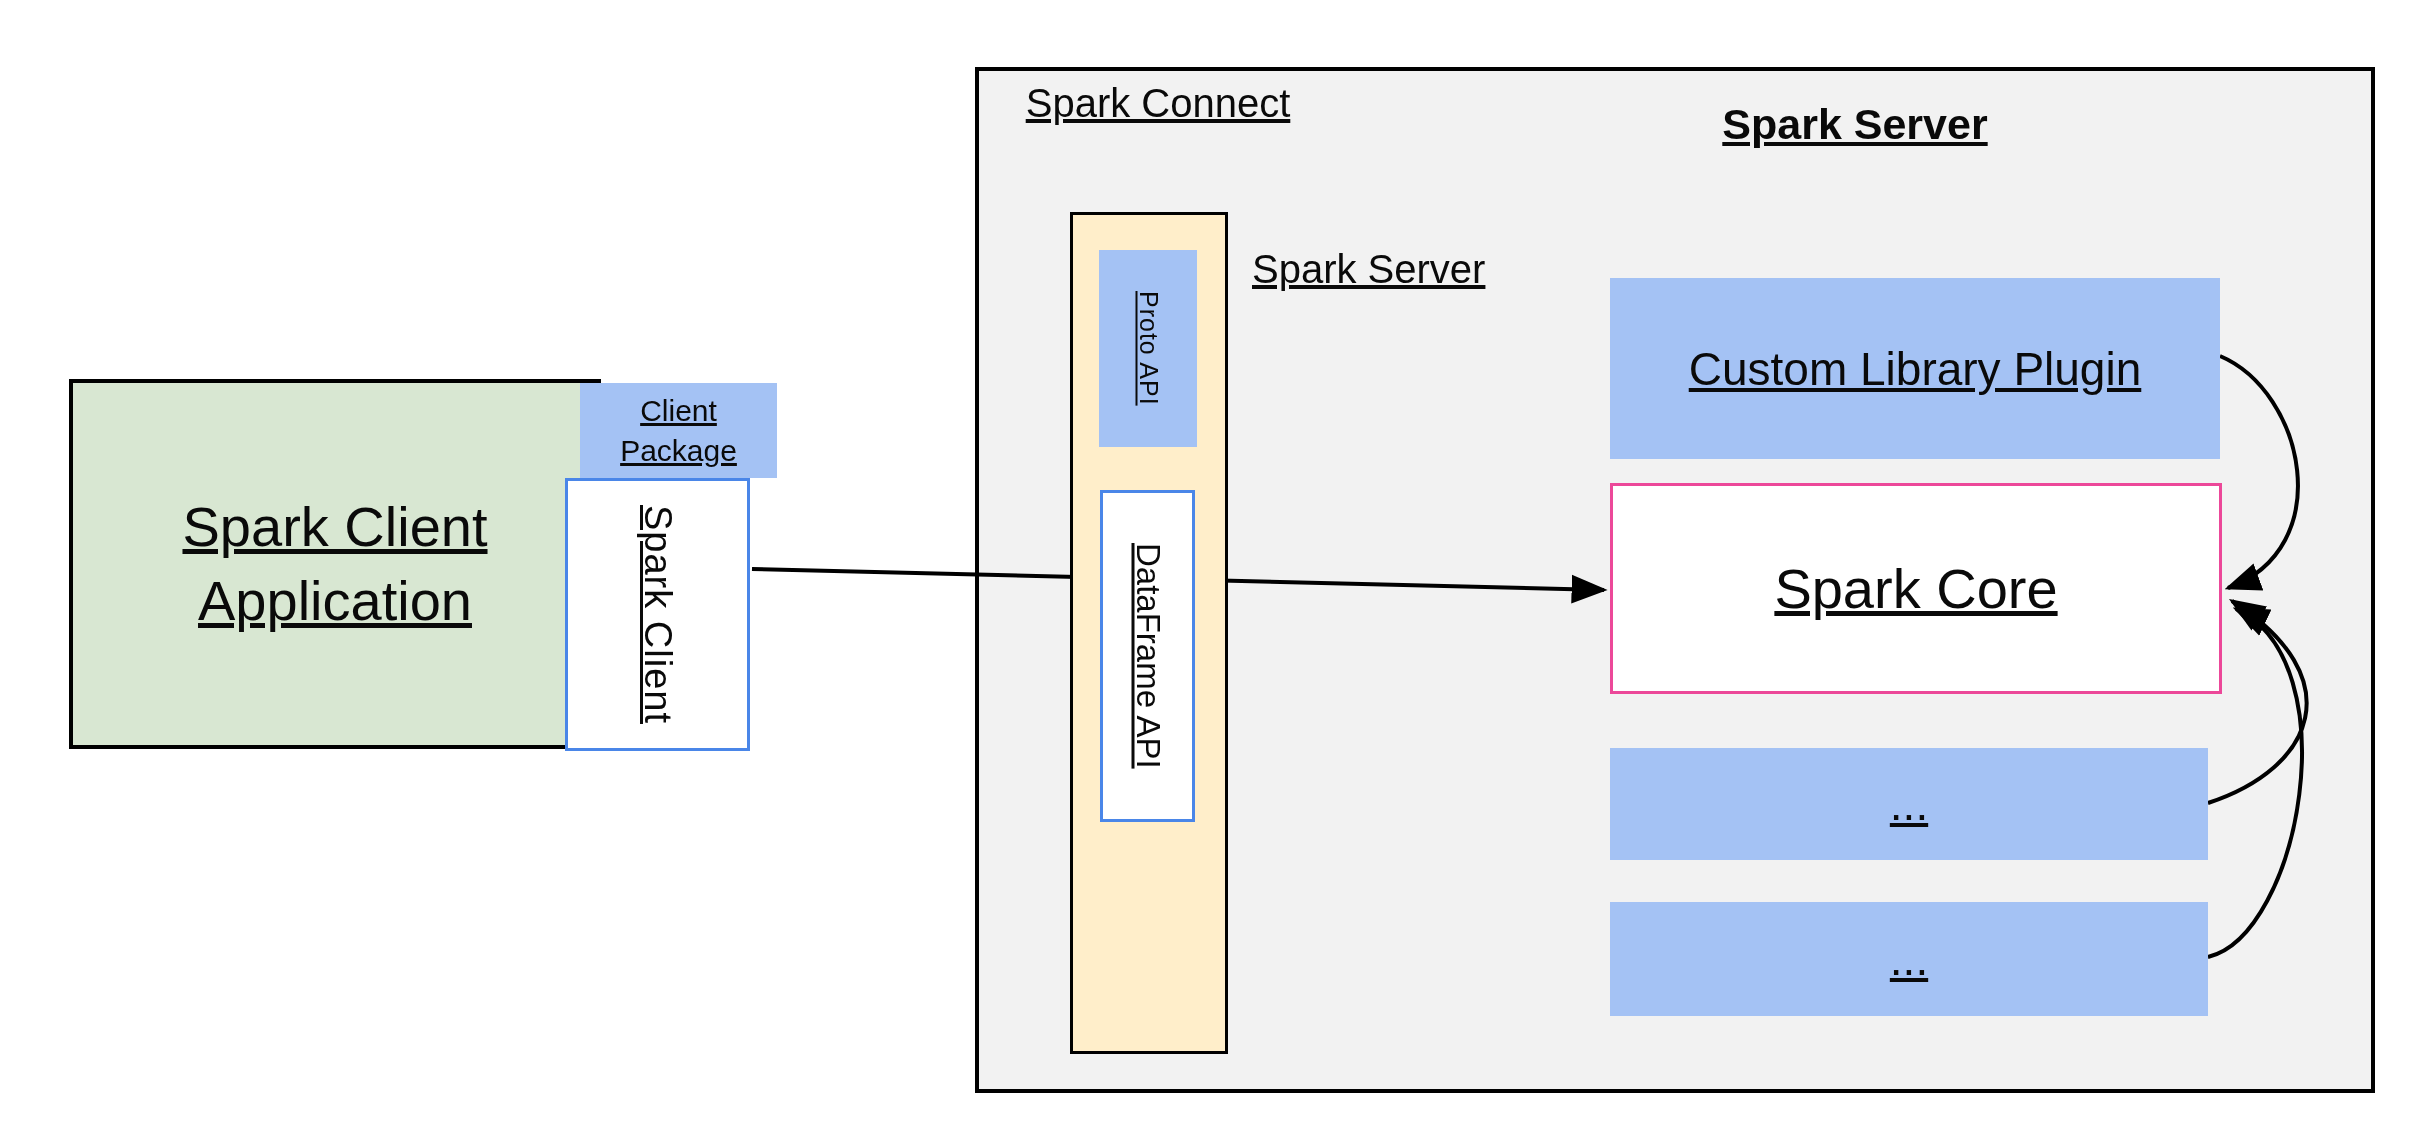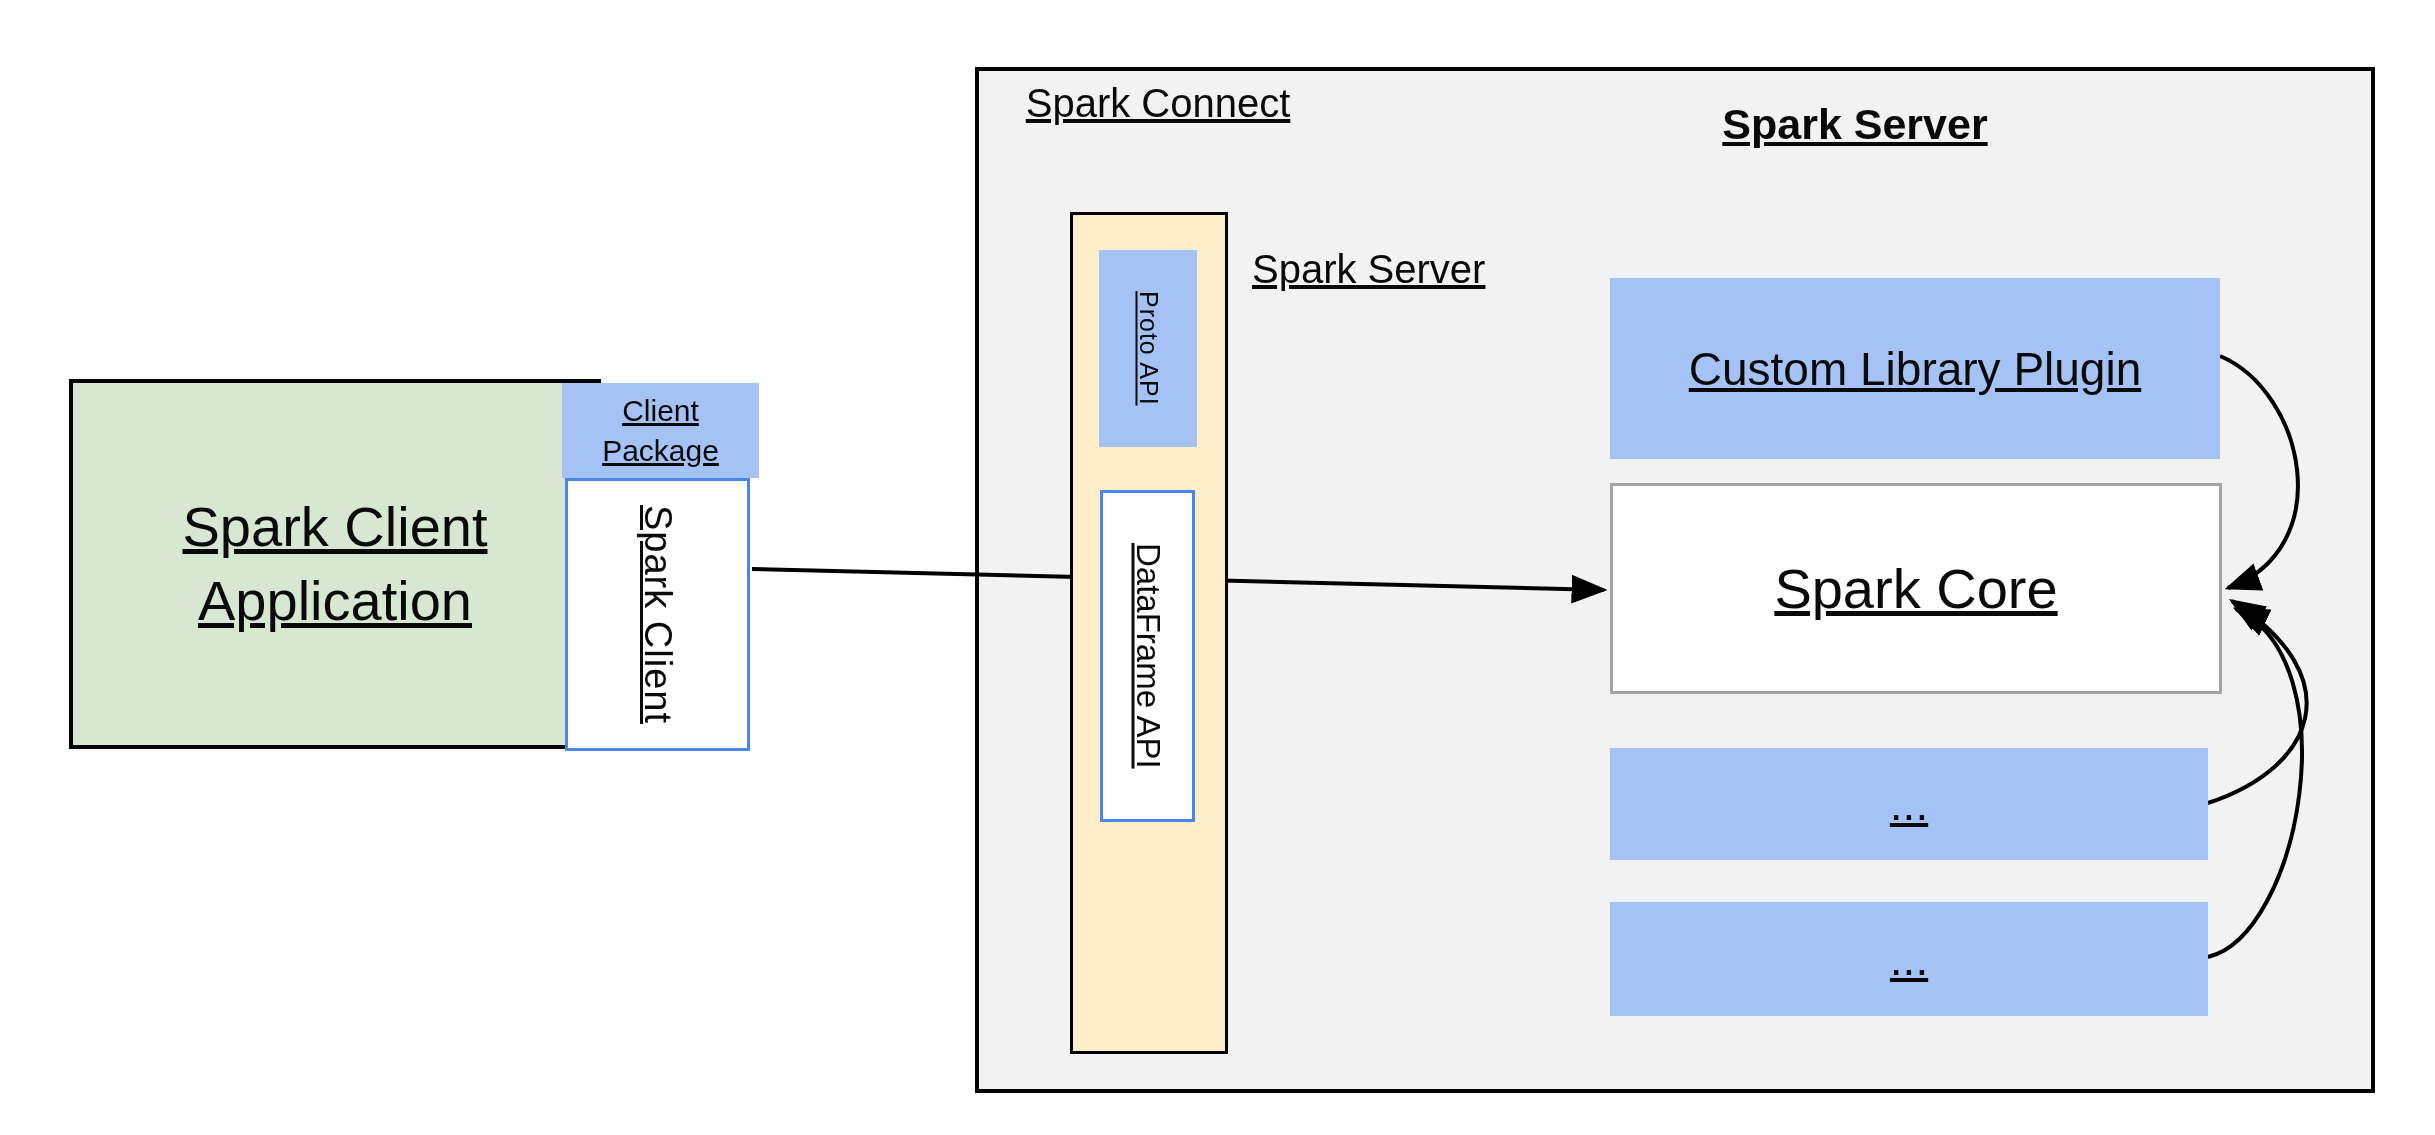--- a/index.html
+++ b/index.html
@@ -6,41 +6,41 @@
   #canvas{
     position:relative;width:2435px;height:1135px;background:#ffffff;
     font-family:"Liberation Sans",sans-serif;color:#0a0a0a;overflow:hidden;
   }
   .abs{position:absolute;box-sizing:border-box;text-decoration:underline;}
   .flexc{display:flex;align-items:center;justify-content:center;text-align:center;}
 
   
   .green-box{left:69px;top:379px;width:532px;height:370px;background:#d8e7d2;border:4px solid #000;z-index:3;}
   .green-label{font-size:56px;line-height:74px;}
-  .package-box{left:562px;top:383px;width:197px;height:95px;background:#a4c2f4;z-index:4;font-size:30px;line-height:40px;}
+  .package-box{left:580px;top:383px;width:197px;height:95px;background:#a4c2f4;z-index:4;font-size:30px;line-height:40px;}
   .client-box{left:565px;top:478px;width:185px;height:273px;background:#ffffff;border:3px solid #4a86e8;z-index:5;}
   .vtext{writing-mode:vertical-rl;text-orientation:sideways;white-space:nowrap;}
   .client-box .vtext{font-size:38px;letter-spacing:1px;}
 
   
   .server-panel{left:975px;top:67px;width:1400px;height:1026px;background:#f2f2f2;border:4px solid #000;z-index:1;}
   .connect-api-label{left:975px;top:76px;width:366px;text-align:center;font-size:40px;line-height:54px;z-index:3;}
   .server-title{left:1655px;top:100px;width:400px;text-align:center;font-size:43px;font-weight:bold;z-index:3;}
 
   
   .yellow-box{left:1070px;top:212px;width:158px;height:842px;background:#ffeeca;border:3px solid #000;z-index:3;}
   .proto-box{left:1099px;top:250px;width:98px;height:197px;background:#a4c2f4;z-index:4;}
   .proto-box .vtext{font-size:25px;letter-spacing:1px;}
   .dataframe-box{left:1100px;top:490px;width:95px;height:332px;background:#ffffff;border:3px solid #4a86e8;z-index:4;}
   .dataframe-box .vtext{font-size:33px;}
   .server-library-label{left:1252px;top:242px;font-size:40px;line-height:55px;text-align:left;z-index:3;}
 
   
   .plugin-box{left:1610px;top:278px;width:610px;height:181px;background:#a4c2f4;z-index:3;font-size:46px;}
-  .core-box{left:1610px;top:483px;width:612px;height:211px;background:#ffffff;border:3px solid #a3a3a3;z-index:3;font-size:56px;}
+  .core-box{left:1610px;top:483px;width:612px;height:211px;background:#ffffff;border:3px solid #ec4899;z-index:3;font-size:56px;}
   .slot-box{left:1610px;width:598px;background:#a4c2f4;z-index:3;font-size:46px;}
   .slot-1{top:748px;height:112px;}
   .slot-2{top:902px;height:114px;}
 
   
   #arrows{position:absolute;left:0;top:0;z-index:2;pointer-events:none;}
   #arrows path{fill:none;stroke:#000;stroke-width:4;}
 </style>
 </head>
 <body>

